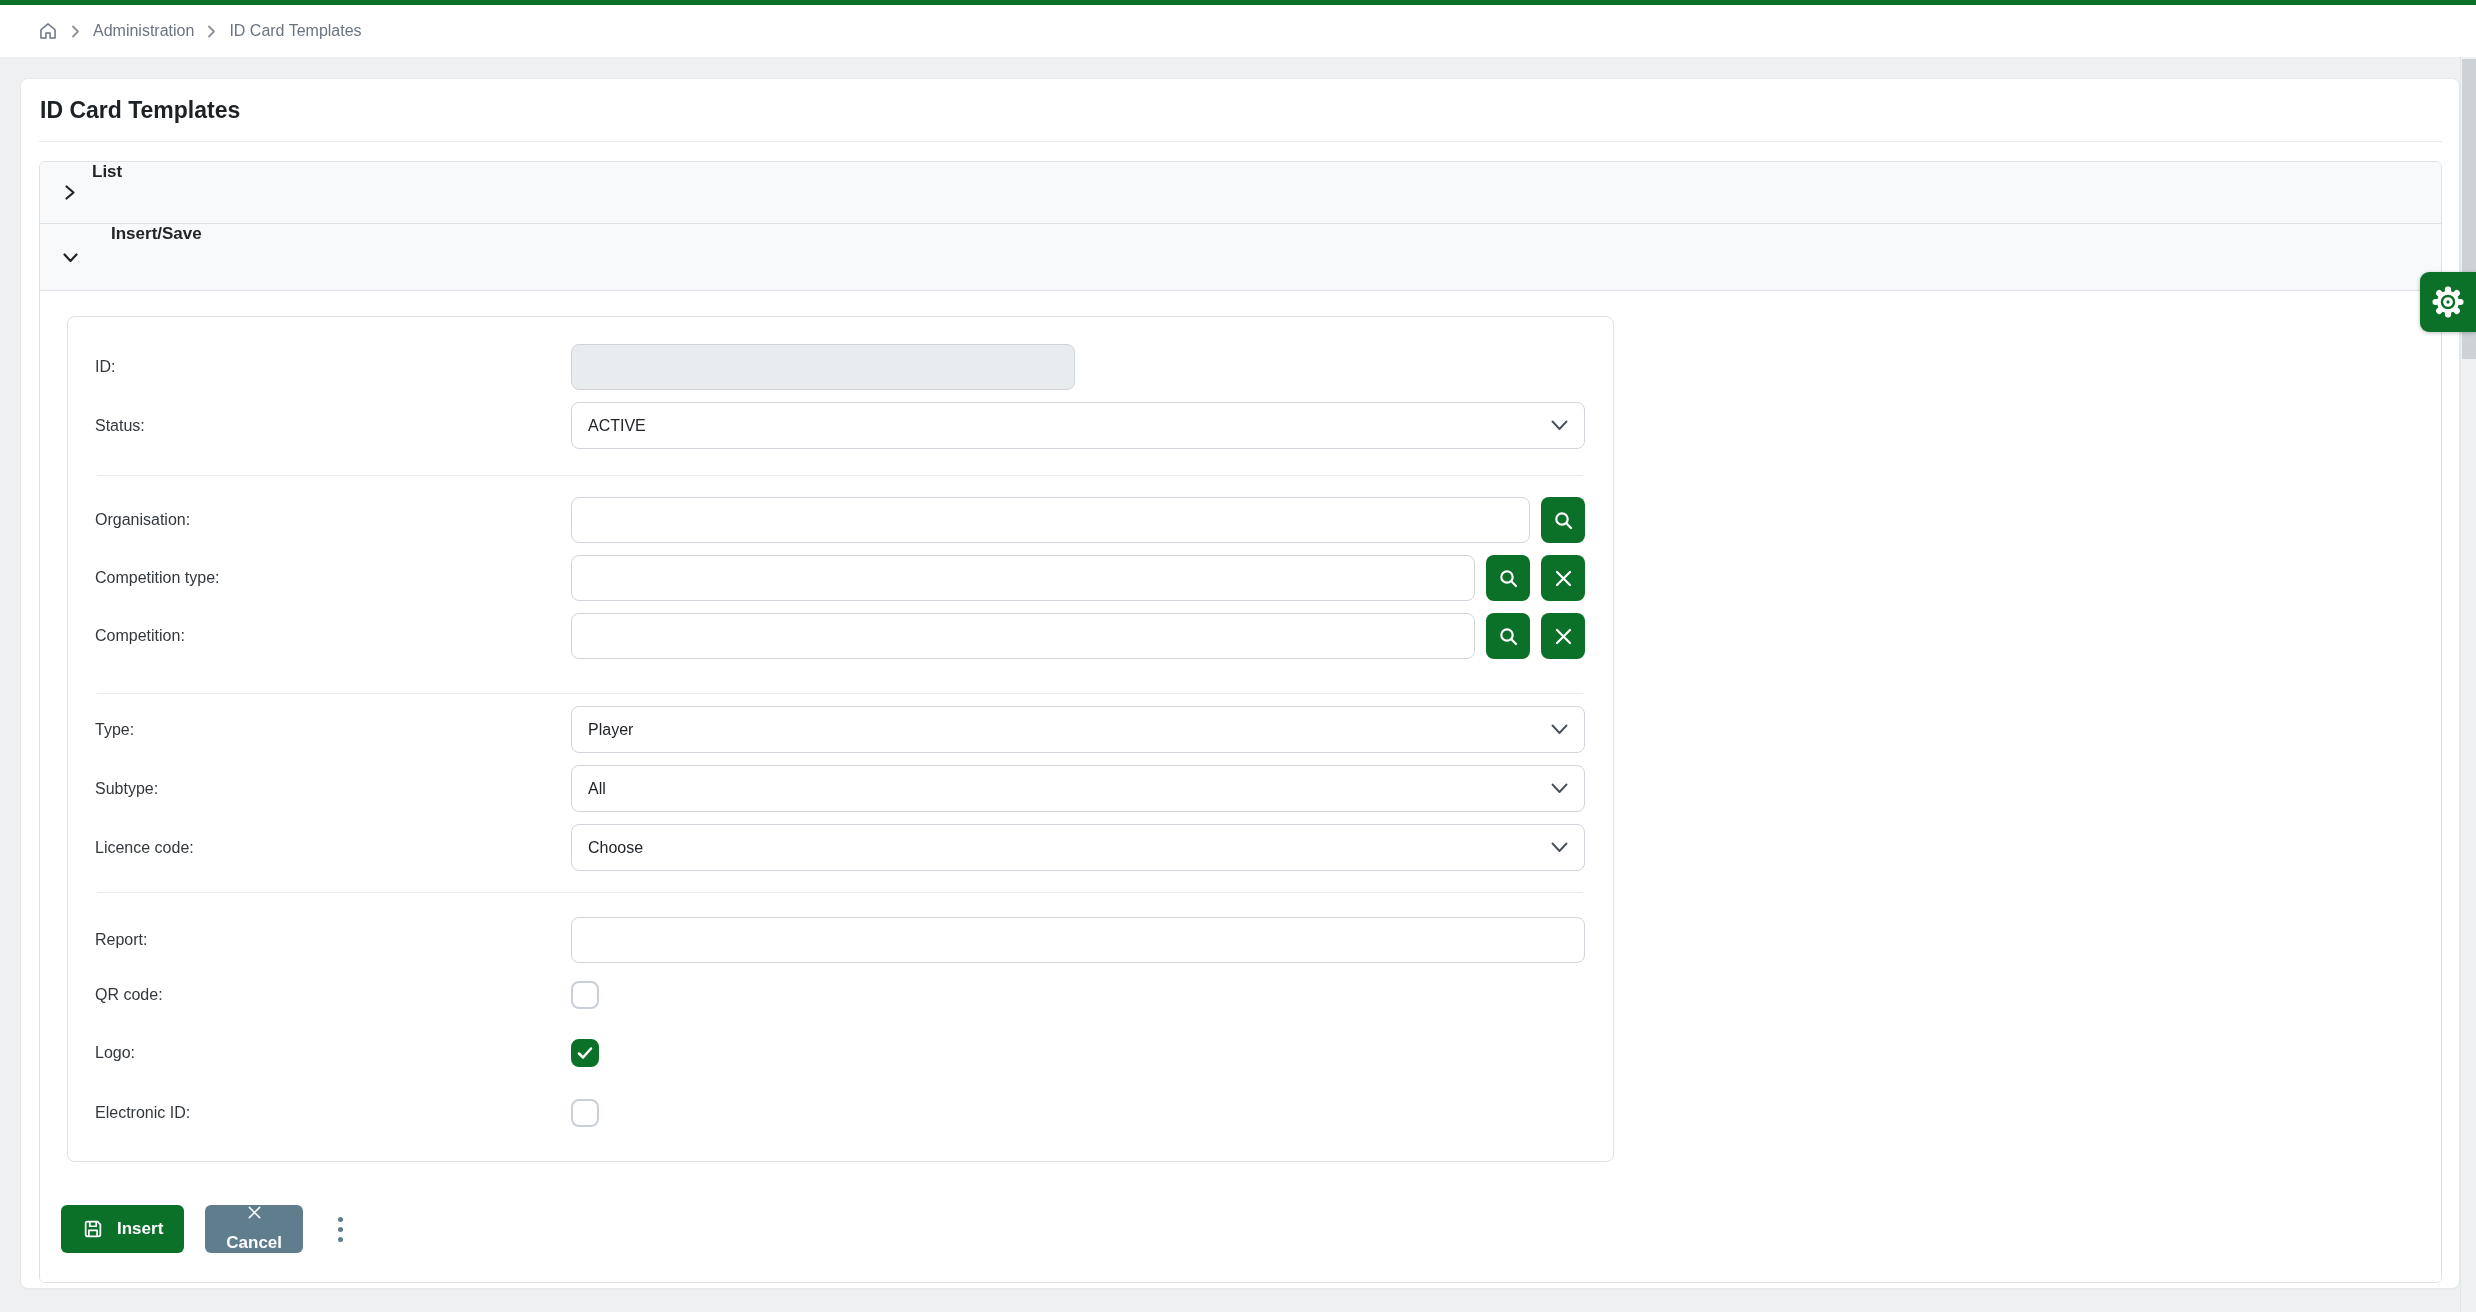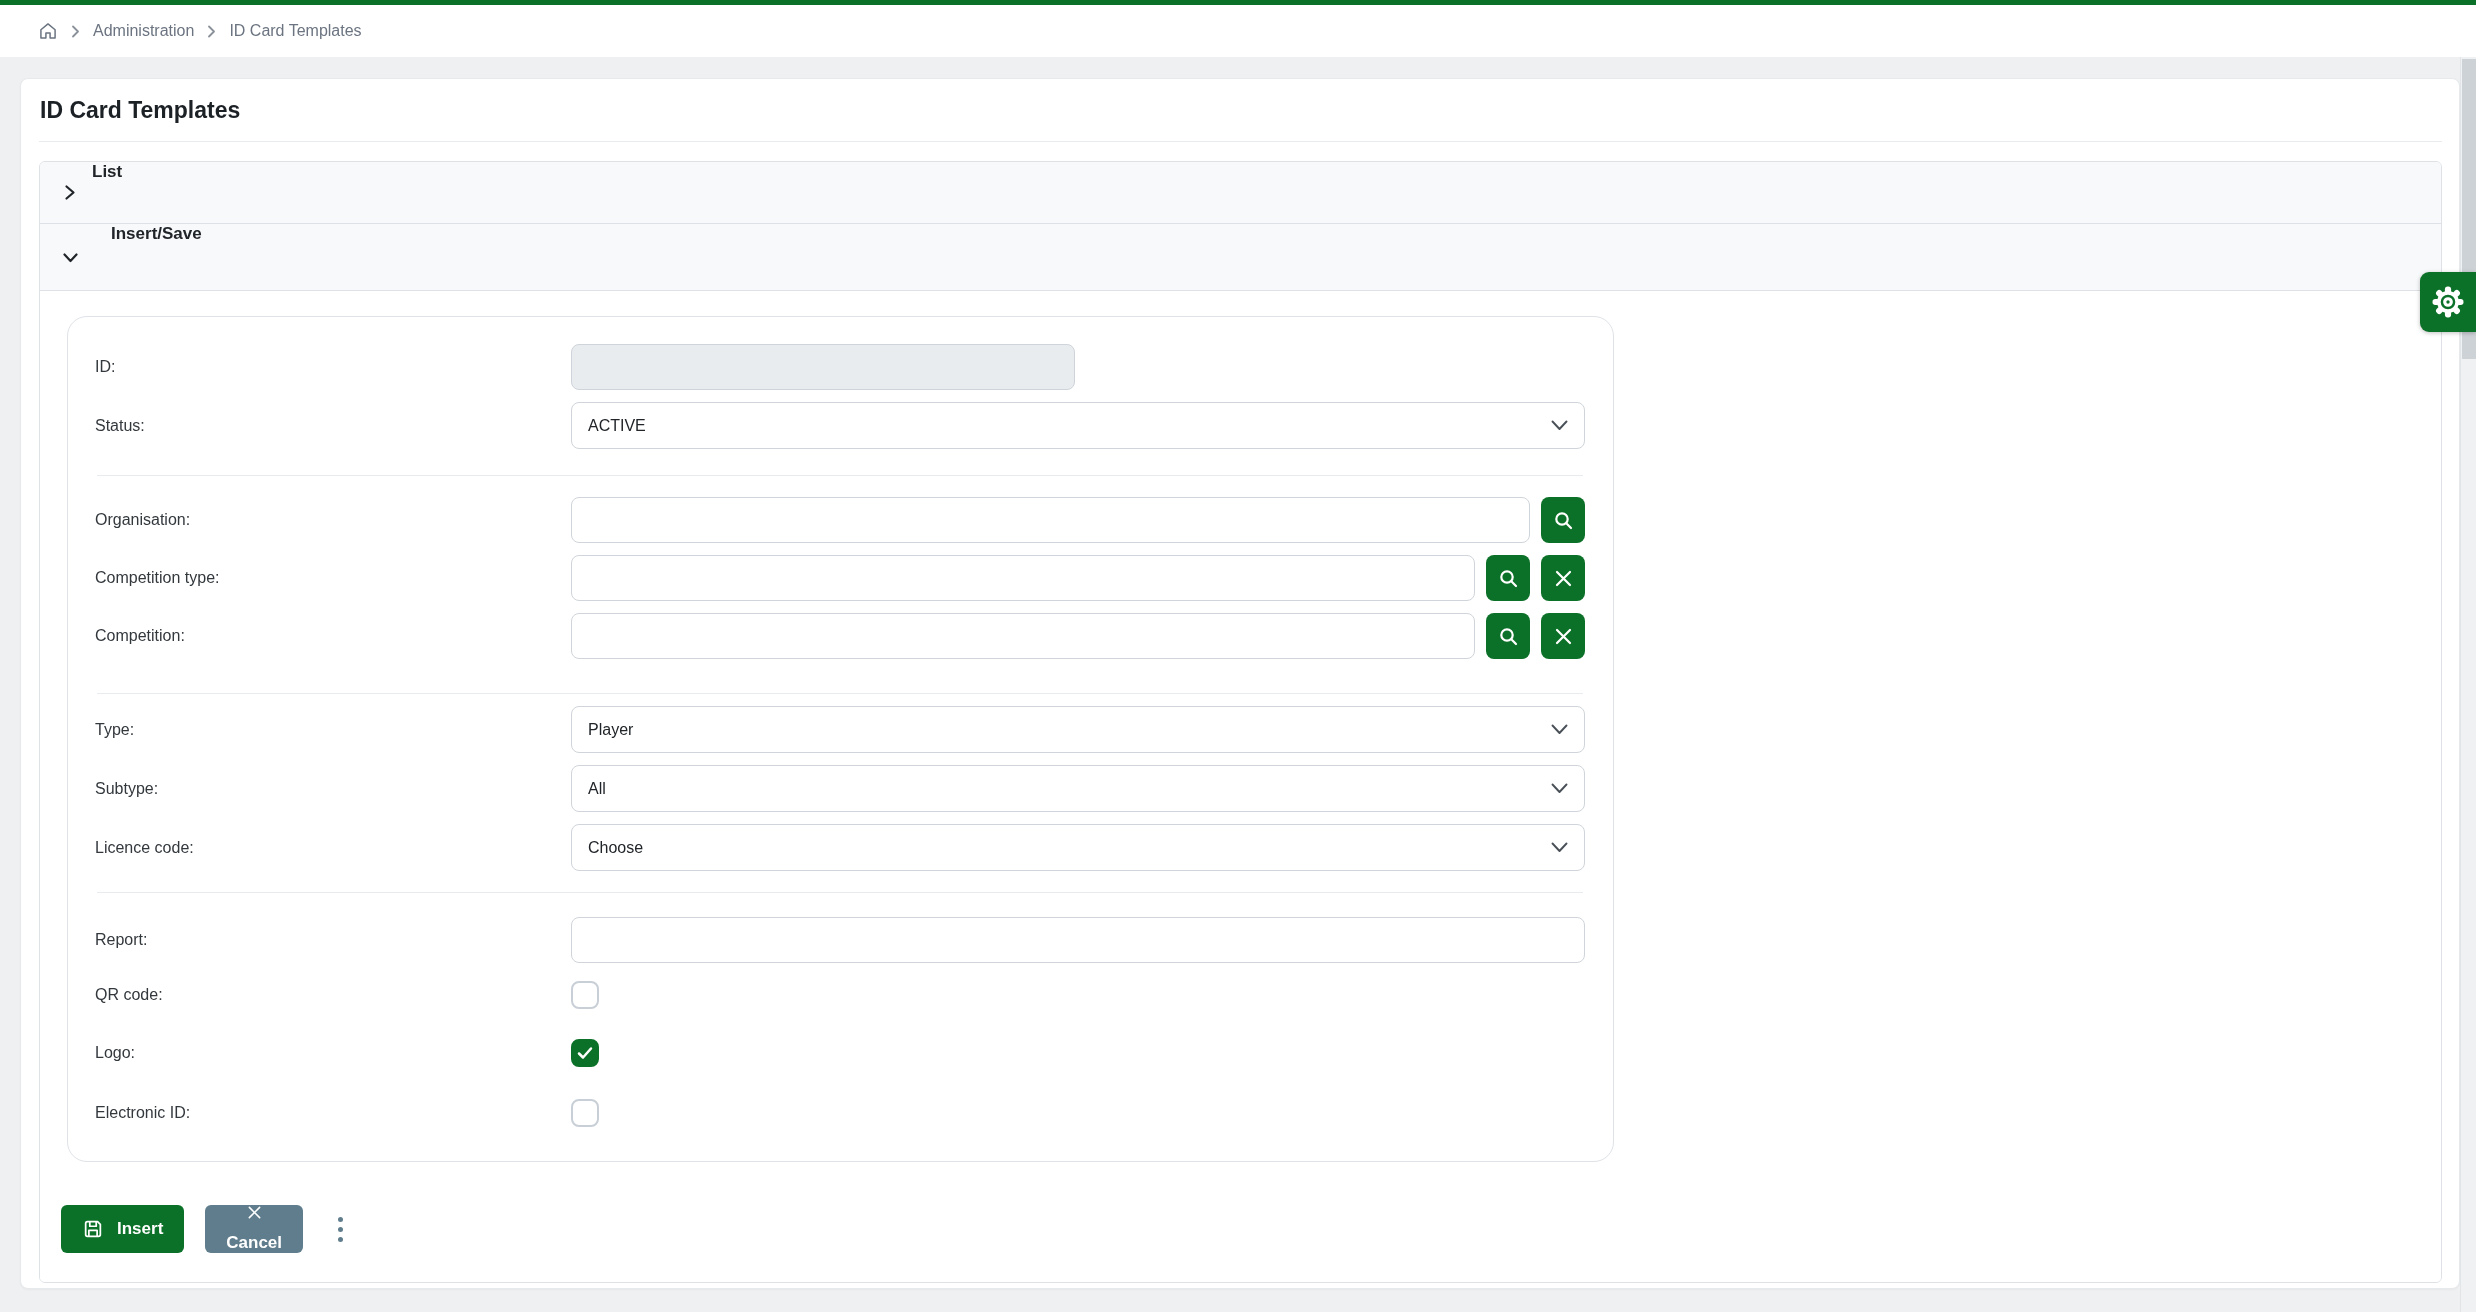--- a/index.html
+++ b/index.html
@@ -38,21 +38,21 @@
     padding-left:22px; font-size:17px; font-weight:bold; color:#212529;
     border-bottom:1px solid #dee2e6; cursor:pointer;
   }
   .acc-header.h-list { height:62px; }
   .acc-header.h-insert { height:67px;gap:32px; }
   .acc-chev { display:flex; align-items:center; }
   .acc-panel { background:#fff; padding:25px 20px 29px 20px; }
   
   .form-card {
     width:1547px; margin-left:7px;
-    border:1px solid #dfe3e7; border-radius:20px;
+    border:1px solid #dfe3e7; border-radius:8px;
     padding:27px 28px 34px 27px;
   }
   .frow { display:flex; align-items:center; min-height:46px; margin-bottom:12px; }
   .frow:last-child { margin-bottom:0;margin-top:32px; }
   .flabel { width:476px; flex:none; font-size:16px; color:#33383d; }
   .fctl { flex:1; display:flex; align-items:flex-start; gap:11px; }
   .tinput {
     height:46px; border:1px solid #cfd5da; border-radius:8px;
     background:#fff; font-size:16px; color:#212529; padding:0 15px; outline:none;
     font-family:inherit; width:100%;

